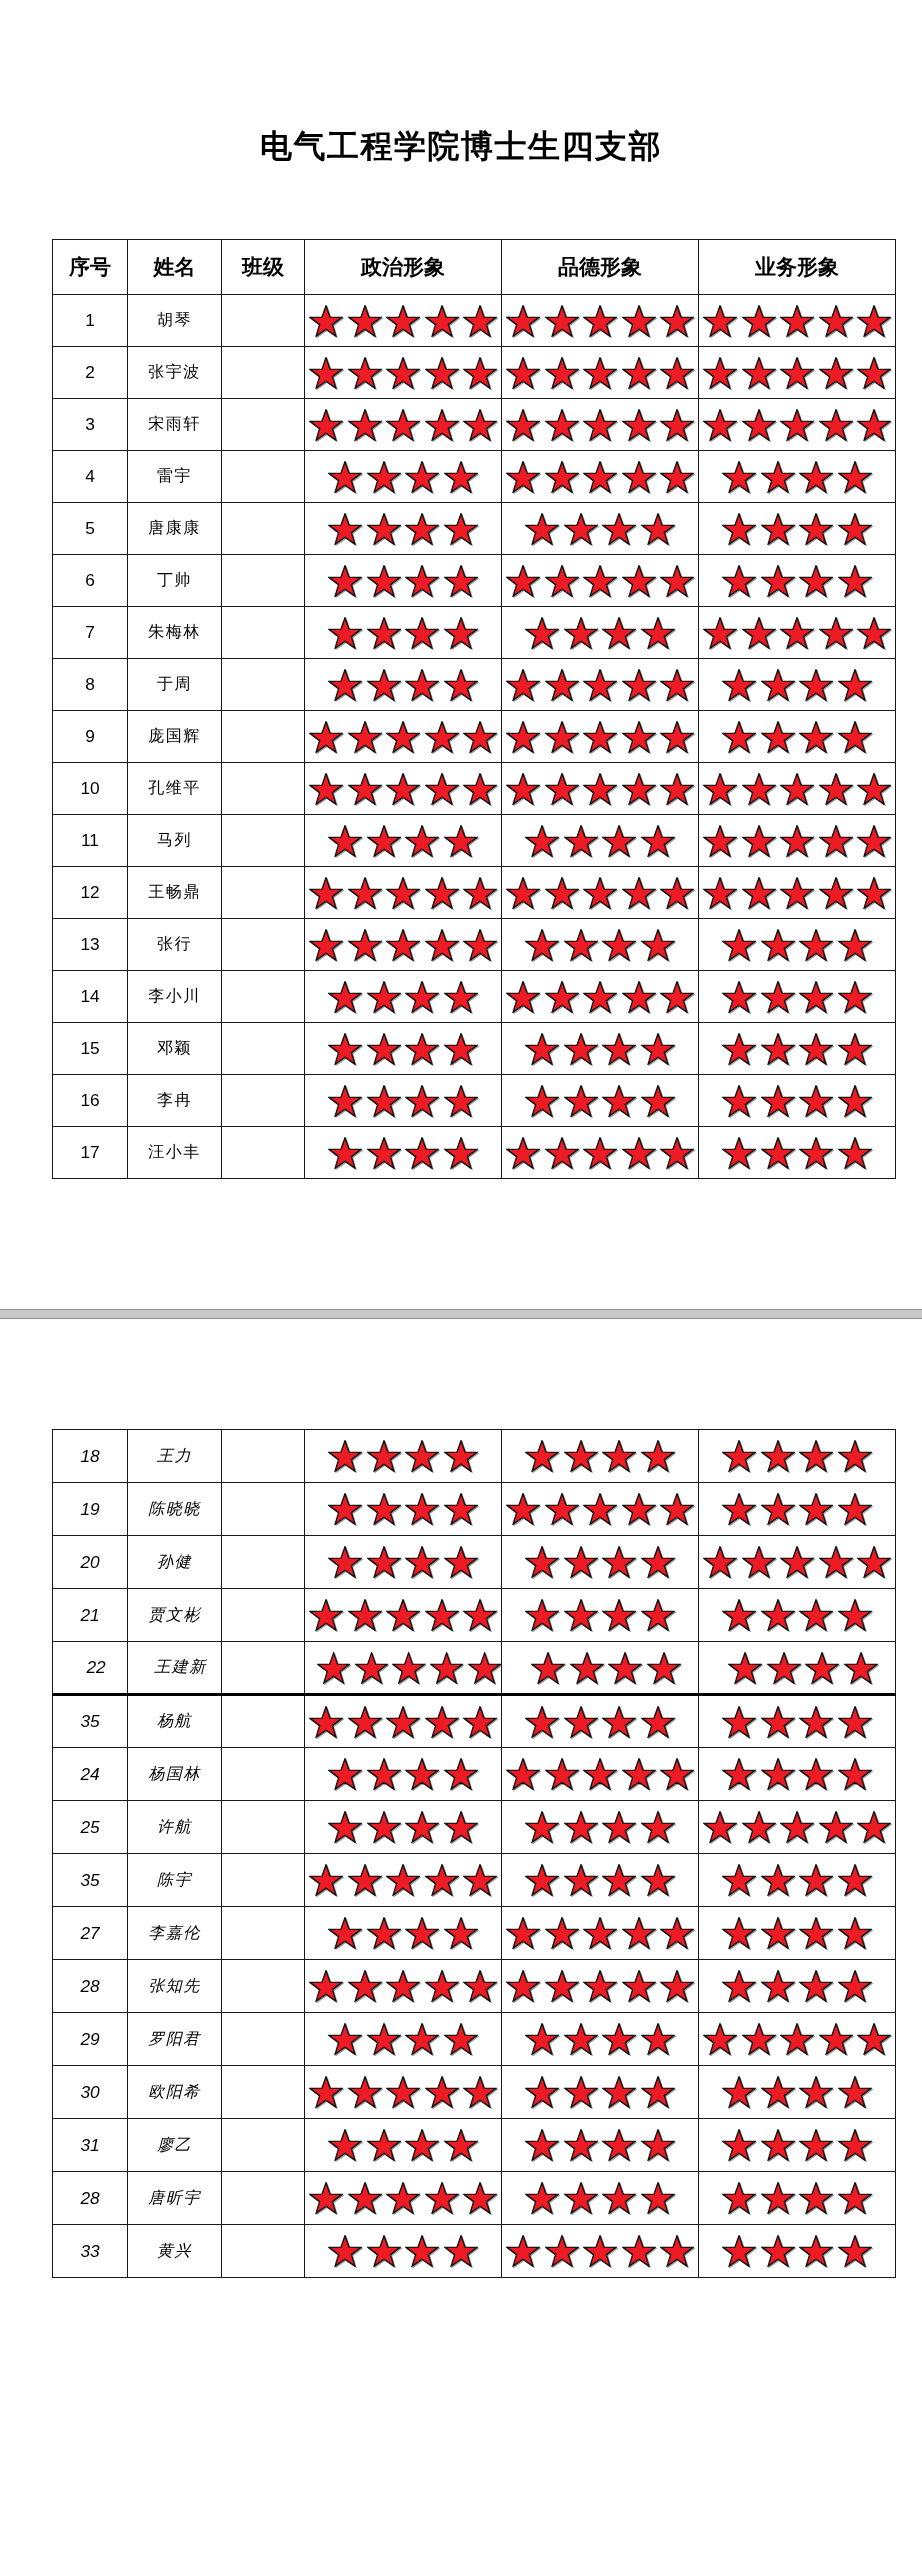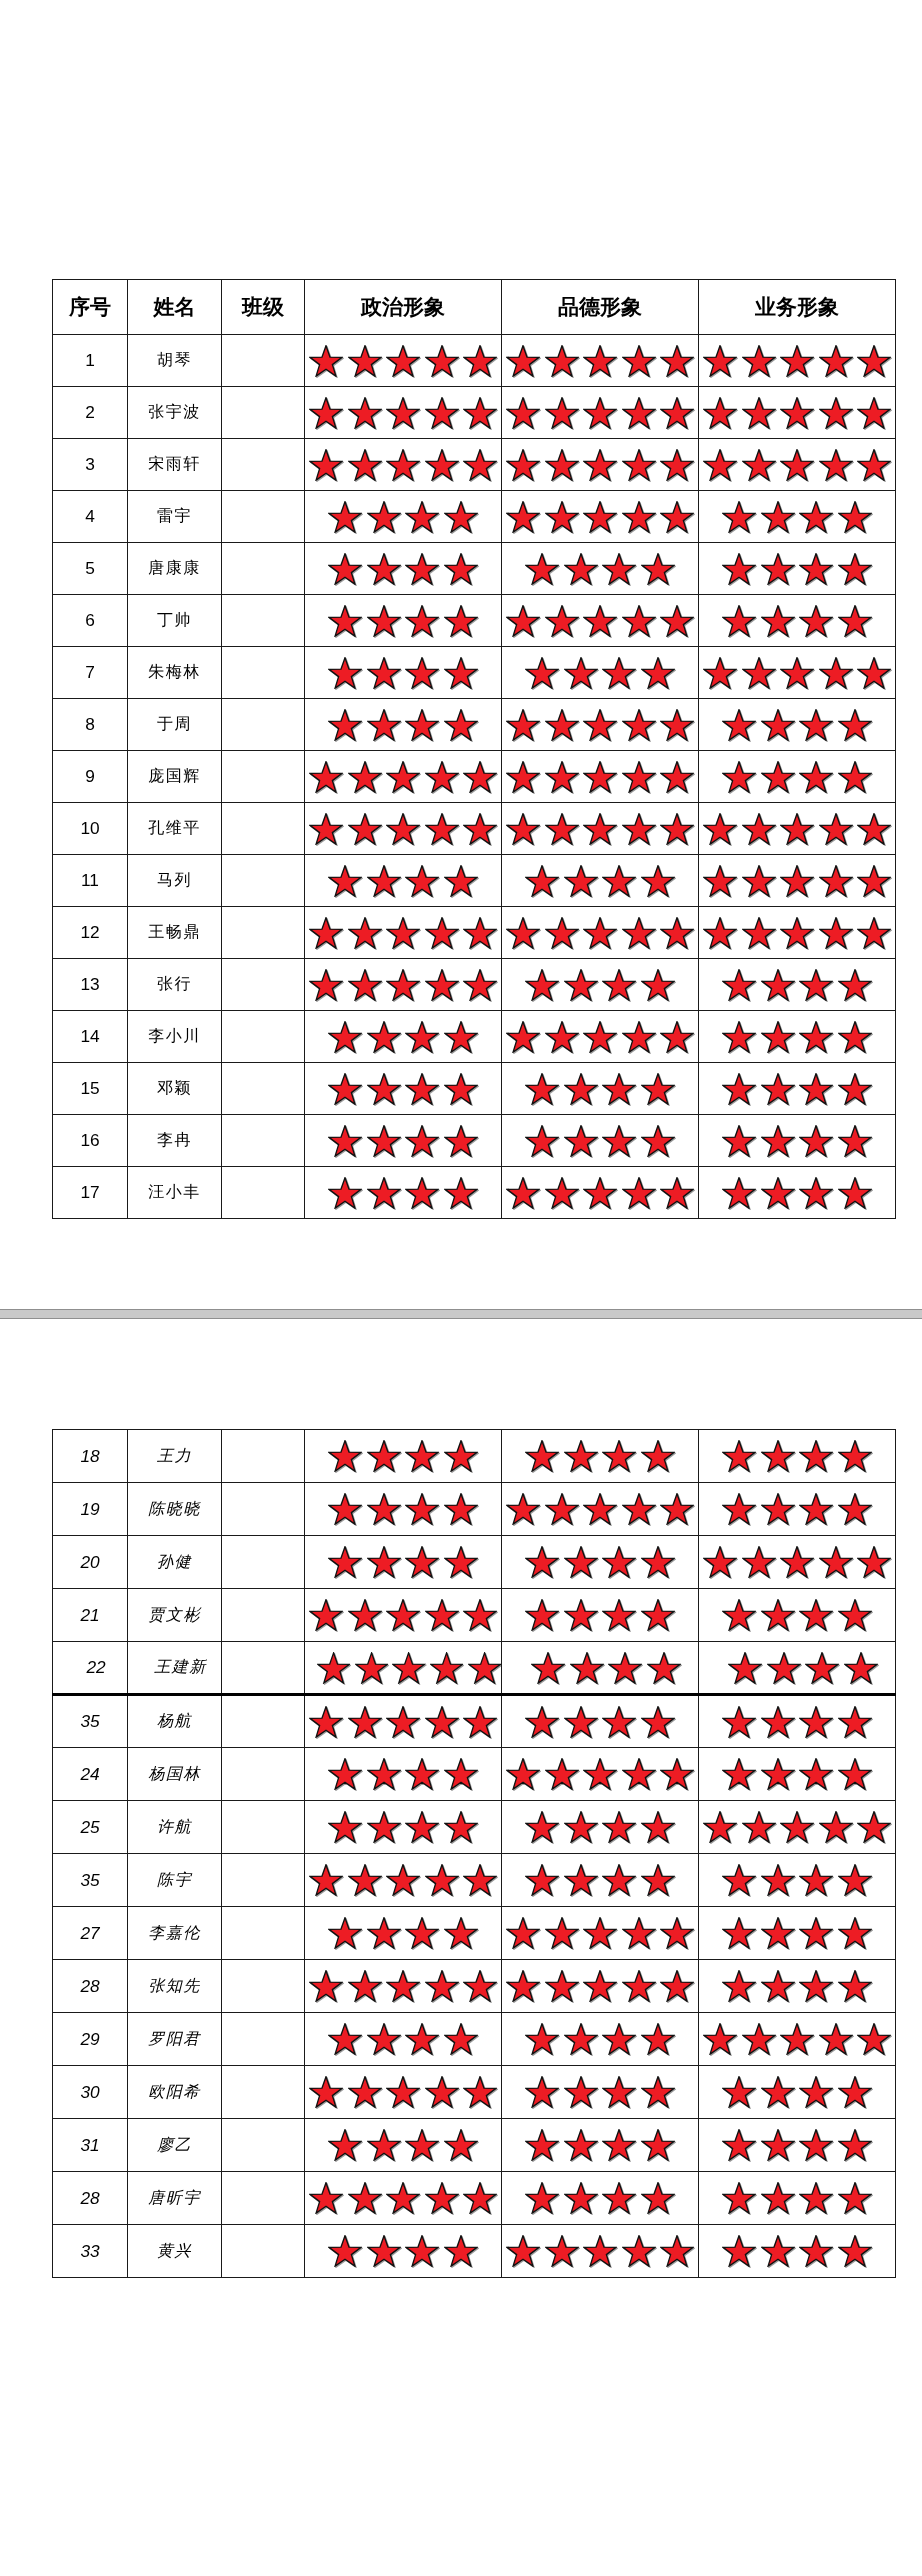--- a/index.html
+++ b/index.html
@@ -20,21 +20,21 @@
   .doc-subtitle {
     position:absolute; top:176px; left:0; width:922px;
     text-align:center; font-size:27px; font-weight:bold;
     letter-spacing:0.8px; white-space:nowrap;
   }
 
   table.rating-table {
     position:absolute; left:52px; width:843px;
     border-collapse:collapse; table-layout:fixed;
   }
-  #table1 { top:239px;margin-top:40px; }
+  #table1 { top:239px; }
   #table2 { top:1429px; }
 
   .rating-table th, .rating-table td {
     border:1.5px solid #1a1a1a;
     text-align:center; vertical-align:middle;
     padding:0; overflow:hidden;
   }
   .rating-table thead th { height:54px; font-size:21px; font-weight:bold; }
   #table1 tbody tr { height:52px; }
   #table2 tbody tr { height:53px;font-style:italic; }
@@ -59,20 +59,21 @@
     background:#c9c9c9;
     border-top:0.8px solid #8f8f8f;
     border-bottom:0.8px solid #8f8f8f;
   }
 </style>
 </head>
 <body>
 
 <div class="canvas">
 
+  <div class="doc-title">电气工程学院博士生四支部</div>
 
   <table class="rating-table" id="table1">
     <colgroup>
       <col style="width:75px">
         <col style="width:94px">
         <col style="width:83px">
       <col style="width:197px">
         <col style="width:197px">
         <col style="width:197px">
     </colgroup>

